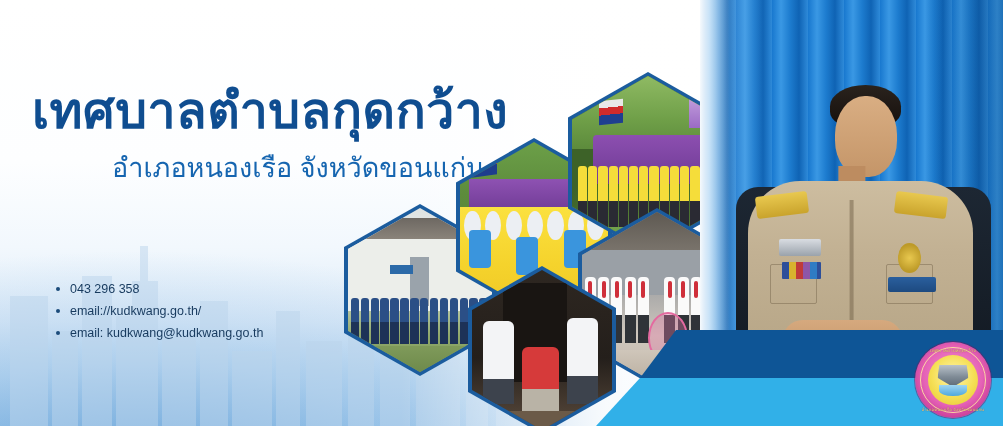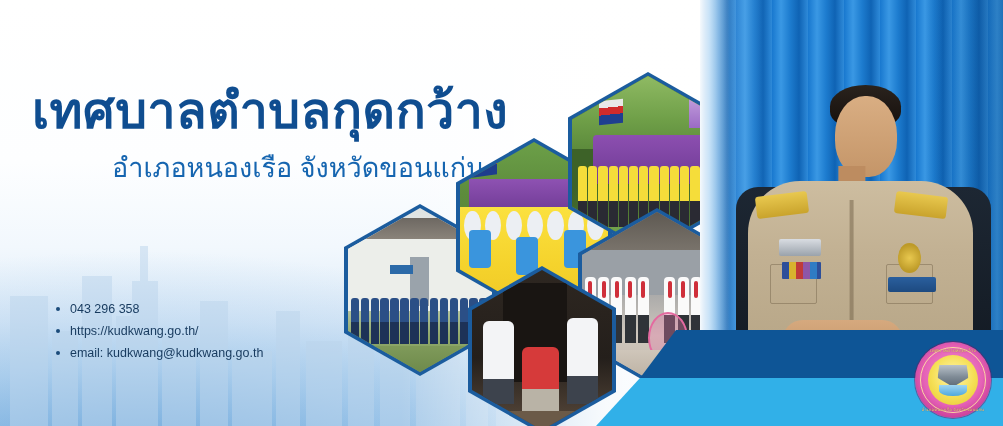--- a/index.html
+++ b/index.html
@@ -47,21 +47,21 @@
     white-space:nowrap;
   }
   .subtitle{
     position:absolute;left:112px;top:154px;
     font-size:27px;line-height:1.1;
     font-weight:400;
     color:#1565b0;
     white-space:nowrap;
   }
   .contact{
-    position:absolute;left:56px;top:298px;
+    position:absolute;left:56px;top:278px;
     color:#173a5e;
     font-size:12.5px;
     line-height:1.0;
   }
   .contact .row{
     display:flex;align-items:center;
     height:22px;
   }
   .contact .dot{
     width:4px;height:4px;border-radius:50%;
@@ -344,21 +344,21 @@
   <div class="title">เทศบาลตำบลกุดกว้าง</div>
   <div class="subtitle">อำเภอหนองเรือ จังหวัดขอนแก่น</div>
 
   <div class="contact">
     <div class="row">
       <span class="dot"></span>
       <span>043 296 358</span>
     </div>
     <div class="row">
       <span class="dot"></span>
-      <span>https://kudkwang.go.th/</span>
+      <span>email://kudkwang.go.th/</span>
     </div>
     <div class="row">
       <span class="dot"></span>
       <span>email: kudkwang@kudkwang.go.th</span>
     </div>
   </div>
 
   <div class="collage">
 
     <div class="hex" style="left:4px;top:146px;width:152px;height:172px;">

